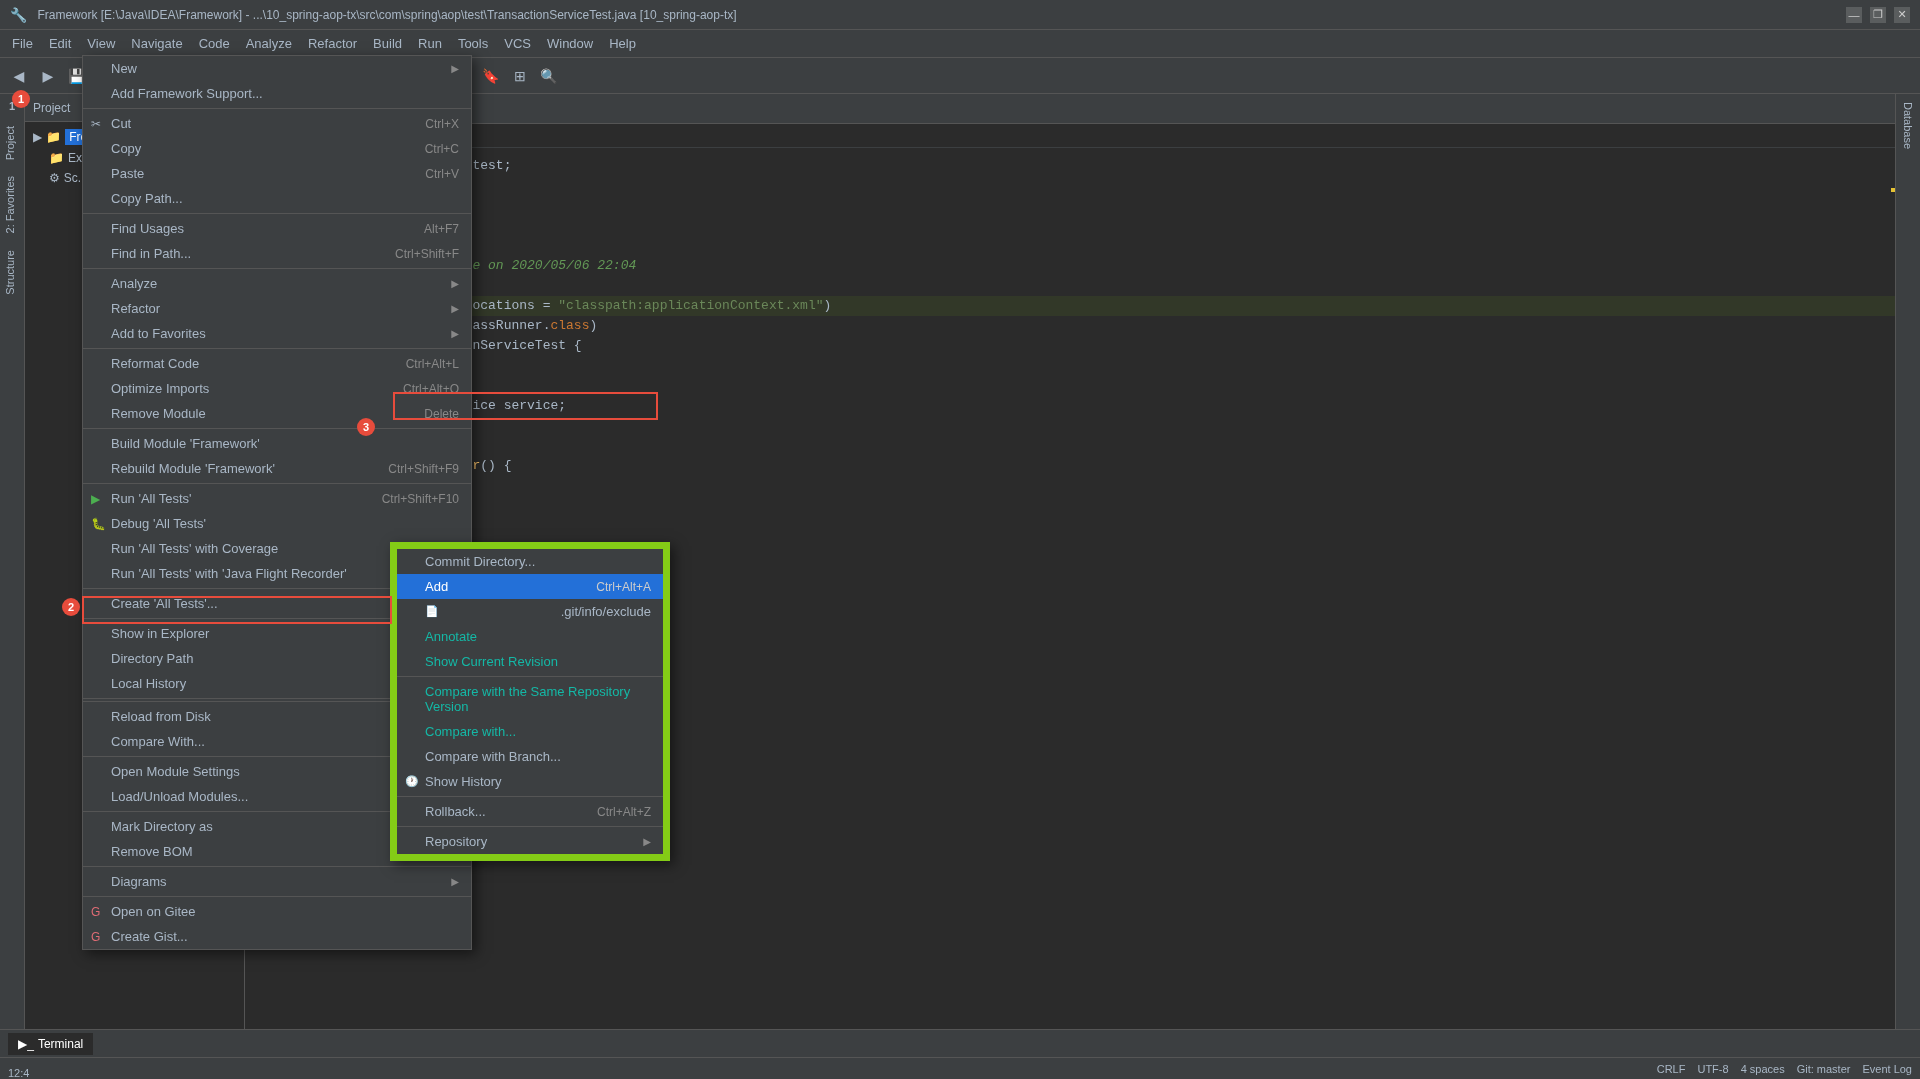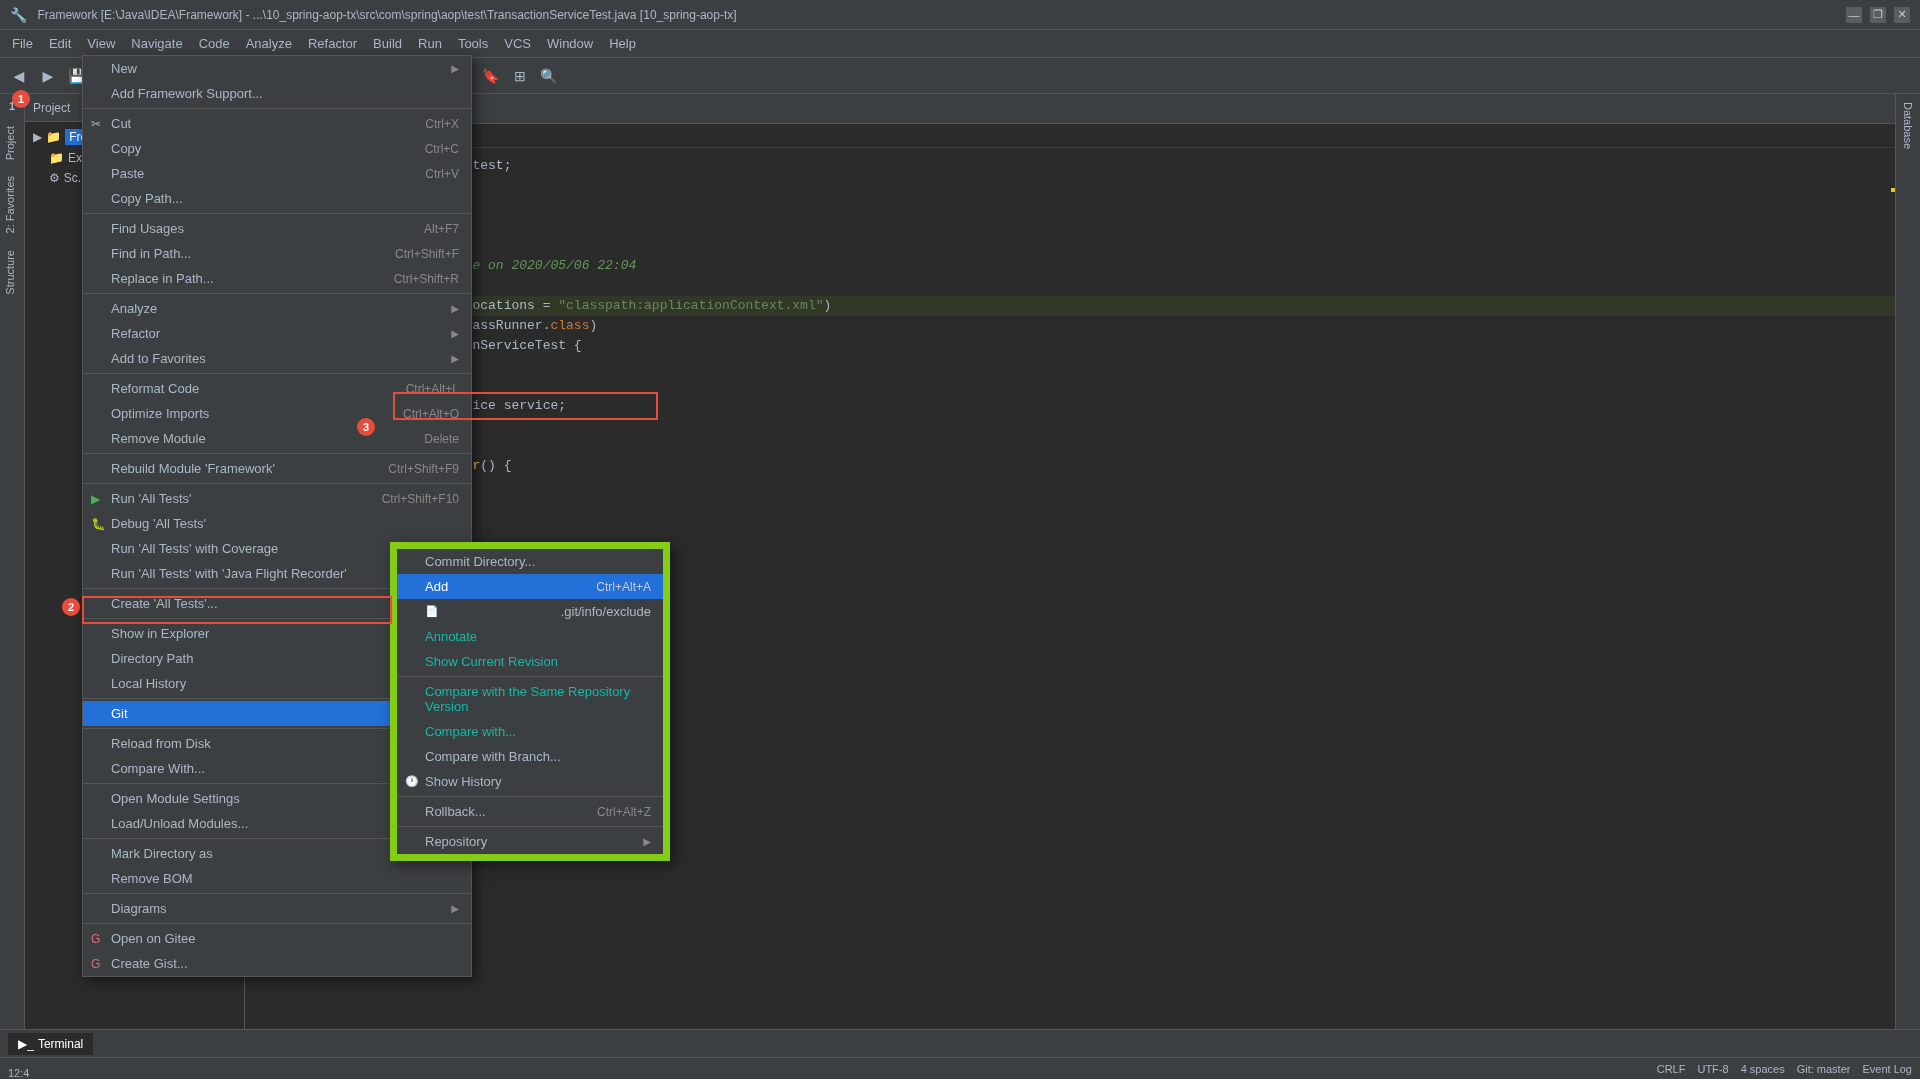--- a/index.html
+++ b/index.html
@@ -588,24 +588,20 @@
   </div>
   <div class="ctx-sep"></div>
   <div class="ctx-item">
     <span>Find Usages</span>
     <span class="shortcut">Alt+F7</span>
   </div>
   <div class="ctx-item">
     <span>Find in Path...</span>
     <span class="shortcut">Ctrl+Shift+F</span>
   </div>
-  <div class="ctx-item">
-    <span>Replace in Path...</span>
-    <span class="shortcut">Ctrl+Shift+R</span>
-  </div>
   <div class="ctx-sep"></div>
   <div class="ctx-item">
     <span>Analyze</span>
     <span class="ctx-arrow">▶</span>
   </div>
   <div class="ctx-item">
     <span>Refactor</span>
     <span class="ctx-arrow">▶</span>
   </div>
   <div class="ctx-item">
@@ -619,20 +615,23 @@
   </div>
   <div class="ctx-item">
     <span>Optimize Imports</span>
     <span class="shortcut">Ctrl+Alt+O</span>
   </div>
   <div class="ctx-item">
     <span>Remove Module</span>
     <span class="shortcut">Delete</span>
   </div>
   <div class="ctx-sep"></div>
+  <div class="ctx-item">
+    <span>Build Module 'Framework'</span>
+  </div>
   <div class="ctx-item">
     <span>Rebuild Module 'Framework'</span>
     <span class="shortcut">Ctrl+Shift+F9</span>
   </div>
   <div class="ctx-sep"></div>
   <div class="ctx-item">
     <span class="ctx-icon ctx-icon-green">▶</span>
     <span>Run 'All Tests'</span>
     <span class="shortcut">Ctrl+Shift+F10</span>
   </div>
@@ -656,24 +655,20 @@
   </div>
   <div class="ctx-item">
     <span>Directory Path</span>
     <span class="shortcut">Ctrl+Alt+F12</span>
   </div>
   <div class="ctx-item">
     <span>Local History</span>
     <span class="ctx-arrow">▶</span>
   </div>
   <div class="ctx-sep"></div>
-  <div class="ctx-item active">
-    <span>Git</span>
-    <span class="ctx-arrow">▶</span>
-  </div>
   <div class="ctx-sep"></div>
   <div class="ctx-item">
     <span>Reload from Disk</span>
   </div>
   <div class="ctx-item">
     <span>Compare With...</span>
     <span class="shortcut">Ctrl+D</span>
   </div>
   <div class="ctx-sep"></div>
   <div class="ctx-item">

